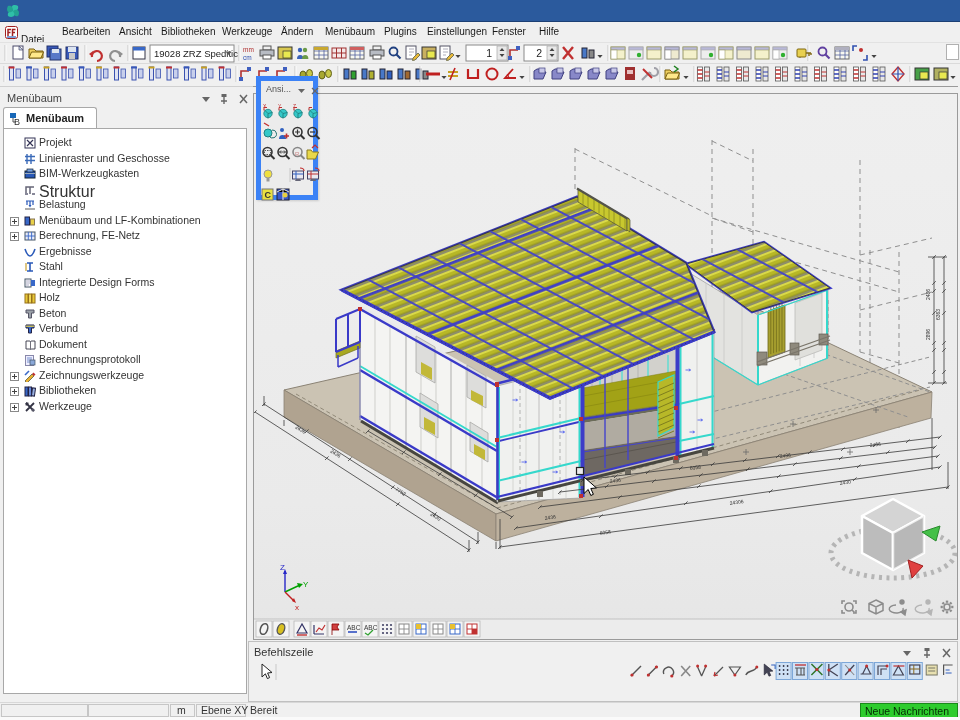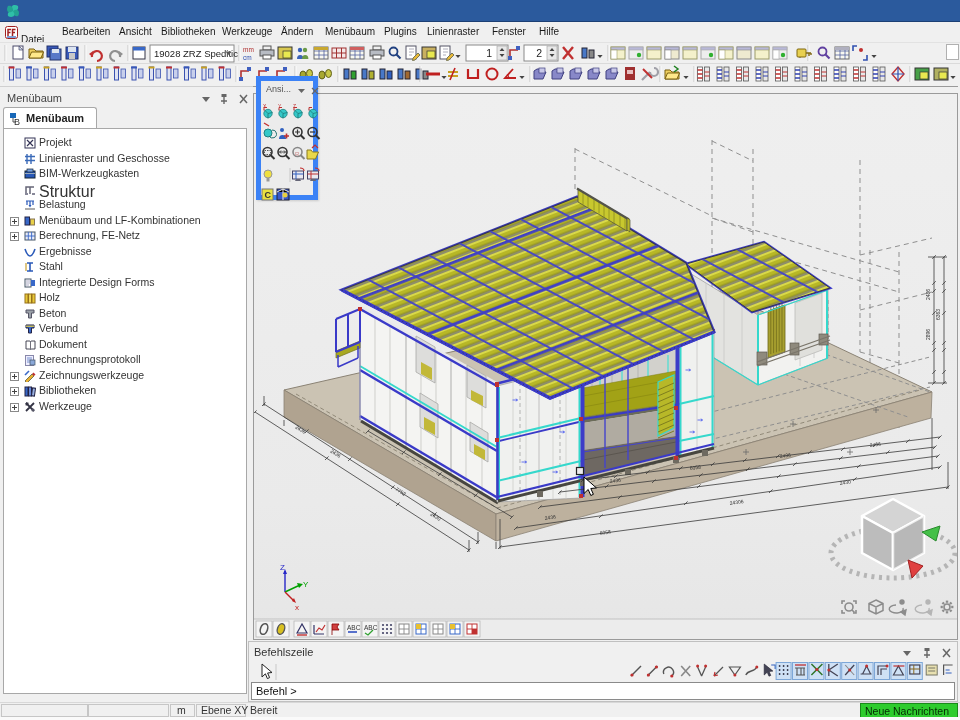--- a/index.html
+++ b/index.html
@@ -15,21 +15,21 @@
       <path d="M2,11 h9" stroke="#2858b8" stroke-width="1.2"></path>
     </svg>
     <span class="abs" style="left:21px;top:12px;font-size:10px;color:#1a1a1a">Datei</span>
     <span class="abs" style="left:62px;top:4px;font-size:10px;color:#1a1a1a">Bearbeiten</span>
     <span class="abs" style="left:119px;top:4px;font-size:10px;color:#1a1a1a">Ansicht</span>
     <span class="abs" style="left:161px;top:4px;font-size:10px;color:#1a1a1a">Bibliotheken</span>
     <span class="abs" style="left:222px;top:4px;font-size:10px;color:#1a1a1a">Werkzeuge</span>
     <span class="abs" style="left:281px;top:4px;font-size:10px;color:#1a1a1a">Ändern</span>
     <span class="abs" style="left:325px;top:4px;font-size:10px;color:#1a1a1a">Menübaum</span>
     <span class="abs" style="left:384px;top:4px;font-size:10px;color:#1a1a1a">Plugins</span>
-    <span class="abs" style="left:427px;top:4px;font-size:10px;color:#1a1a1a">Linienraster</span>
+    <span class="abs" style="left:427px;top:4px;font-size:10px;color:#1a1a1a">Einstellungen</span>
     <span class="abs" style="left:492px;top:4px;font-size:10px;color:#1a1a1a">Fenster</span>
     <span class="abs" style="left:539px;top:4px;font-size:10px;color:#1a1a1a">Hilfe</span>
   </div>
 <div class="abs" style="left:0;top:42px;width:960px;height:21px;background:#f0f0f0;border-top:1px solid #e2e2e2">
     <svg class="abs" style="left:0;top:0" width="960" height="21" viewBox="0 42 960 21">
       <path d="M5,44 v16" stroke="#c6c6c6" stroke-width="1"></path>
       <path d="M6,44 v16" stroke="#fbfbfb" stroke-width="1"></path>
       <rect x="13" y="45" width="10" height="13" fill="#fff" stroke="#4a4a6a"></rect>
       <path d="M19,45 l4,4 h-4 z" fill="#c8d4e8" stroke="#4a4a6a" stroke-width="0.7"></path>
       <path d="M29,57 v-9 h5 l2,2 h7 v7 z" fill="#f0d060" stroke="#7a6010"></path>
@@ -979,23 +979,20 @@
       </g>
       <g transform="translate(295.2,0)">
         <rect x="2" y="3" width="11" height="10" fill="#e8e0b0" stroke="#776"></rect>
         <path d="M4,6 h7 M4,9 h7" stroke="#776" stroke-width="1"></path>
       </g>
       <g transform="translate(311.59999999999997,0)">
         <path d="M3,13 V3 h9" fill="none" stroke="#555" stroke-width="1.2"></path>
         <path d="M5,11 h6 M5,8 h4" stroke="#3060c0" stroke-width="1.1"></path>
       </g>
     </svg>
-    <div class="abs" style="left:2px;top:40px;width:704px;height:18px;background:#fff;border:1px solid #8a8a8a">
-      <span class="abs" style="left:4px;top:2px;font-size:11px;color:#111">Befehl &gt;</span>
-    </div>
   </div>
 <div class="abs" style="left:0;top:702px;width:960px;height:15px;background:#f0f0f0;border-top:1px solid #d8d8d8">
     <div class="abs" style="left:1px;top:1px;width:87px;height:13px;border:1px solid #c6c6c6;background:#f0f0f0"></div>
     <div class="abs" style="left:88px;top:1px;width:81px;height:13px;border:1px solid #c6c6c6;background:#f0f0f0"></div>
     <div class="abs" style="left:170px;top:1px;width:25px;height:13px;border:1px solid #c6c6c6;background:#f0f0f0"></div>
     <div class="abs" style="left:196px;top:1px;width:50px;height:13px;border:1px solid #c6c6c6;background:#f0f0f0"></div>
     <span class="abs" style="left:177px;top:1px;font-size:10.5px;color:#333">m</span>
     <span class="abs" style="left:201px;top:1px;font-size:10.5px;color:#333">Ebene XY</span>
     <span class="abs" style="left:250px;top:1px;font-size:10.5px;color:#333">Bereit</span>
     <div class="abs" style="left:860px;top:0;width:98px;height:15px;background:#2ecc2e;border:1px solid #1a8a1a">

